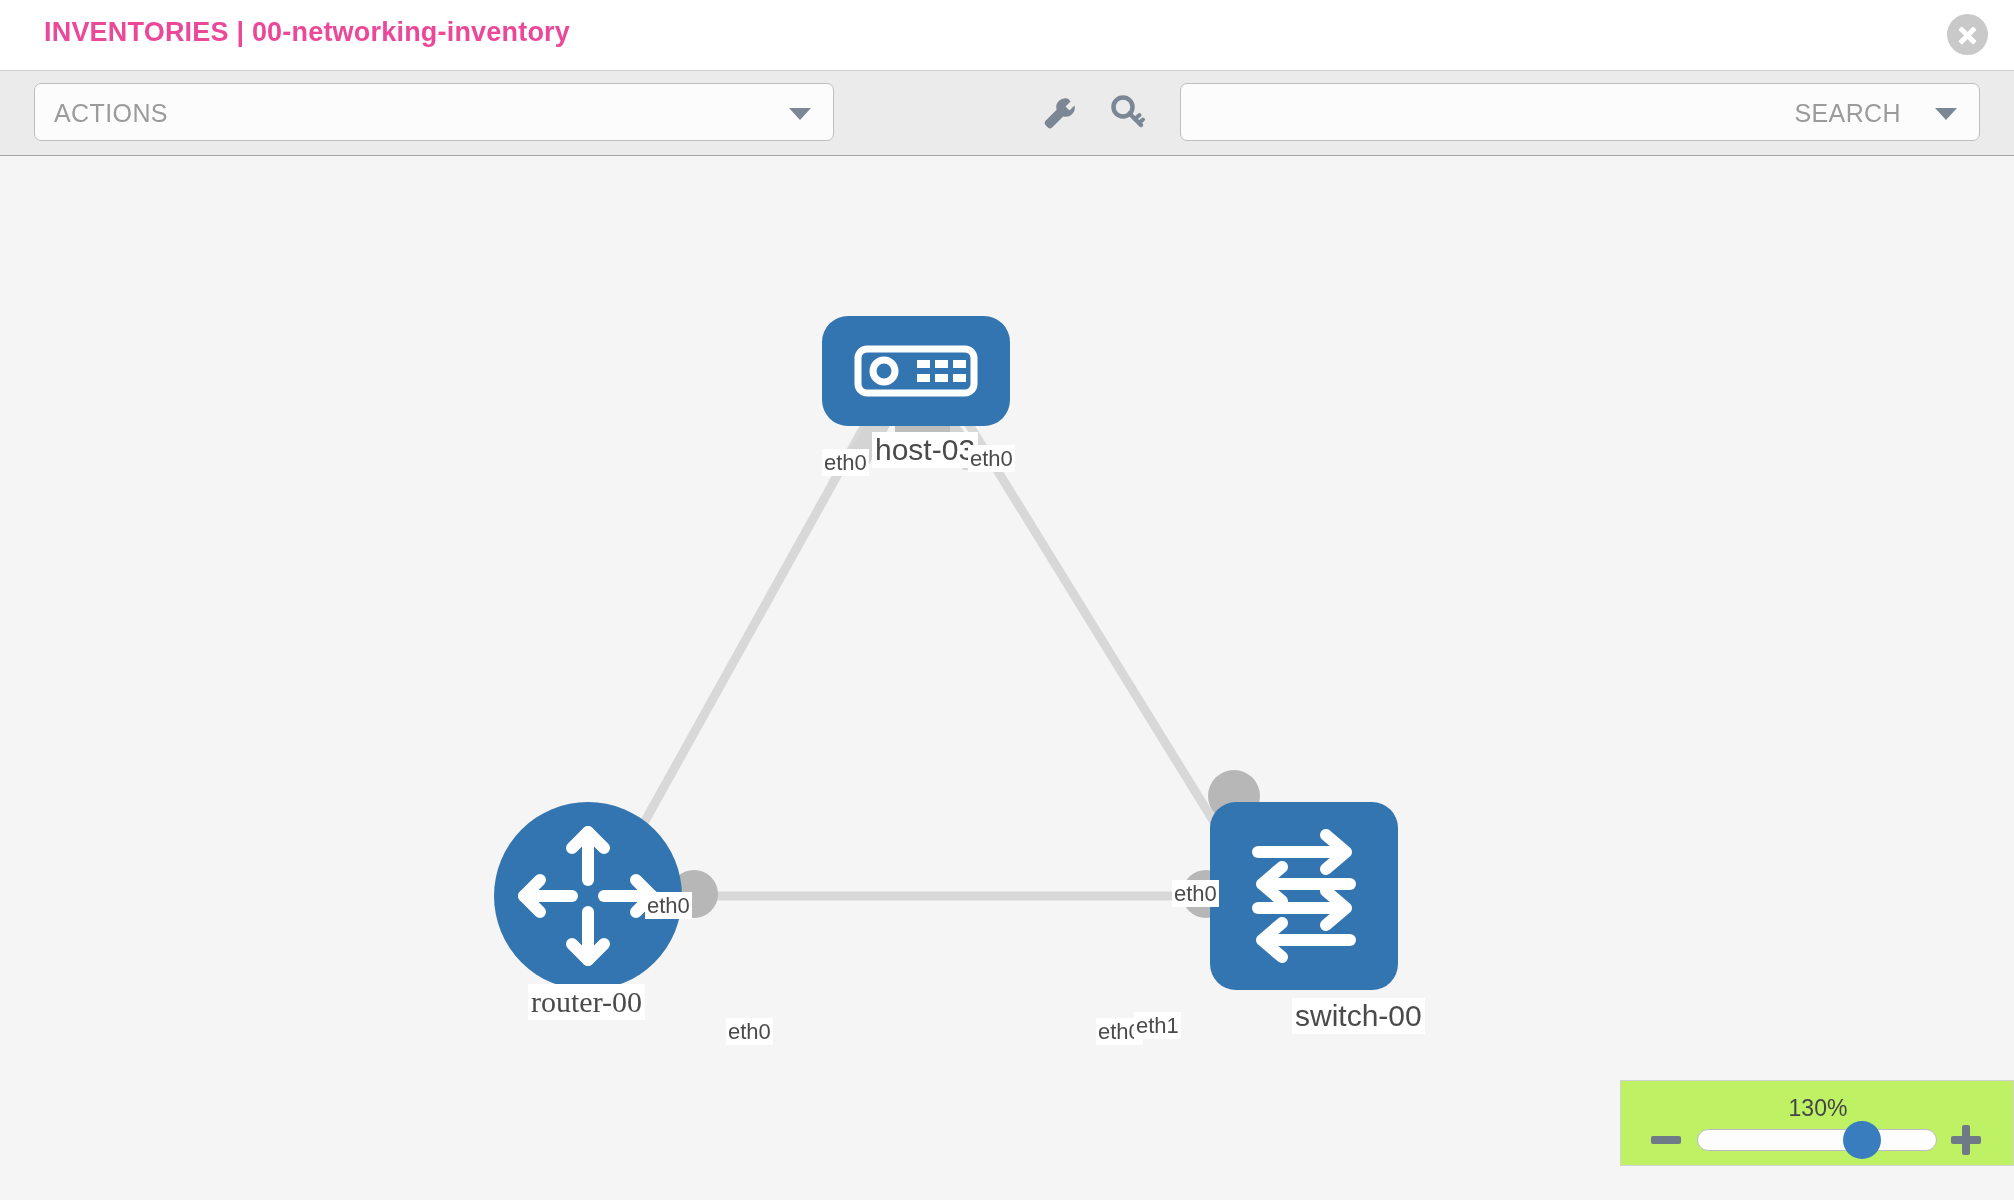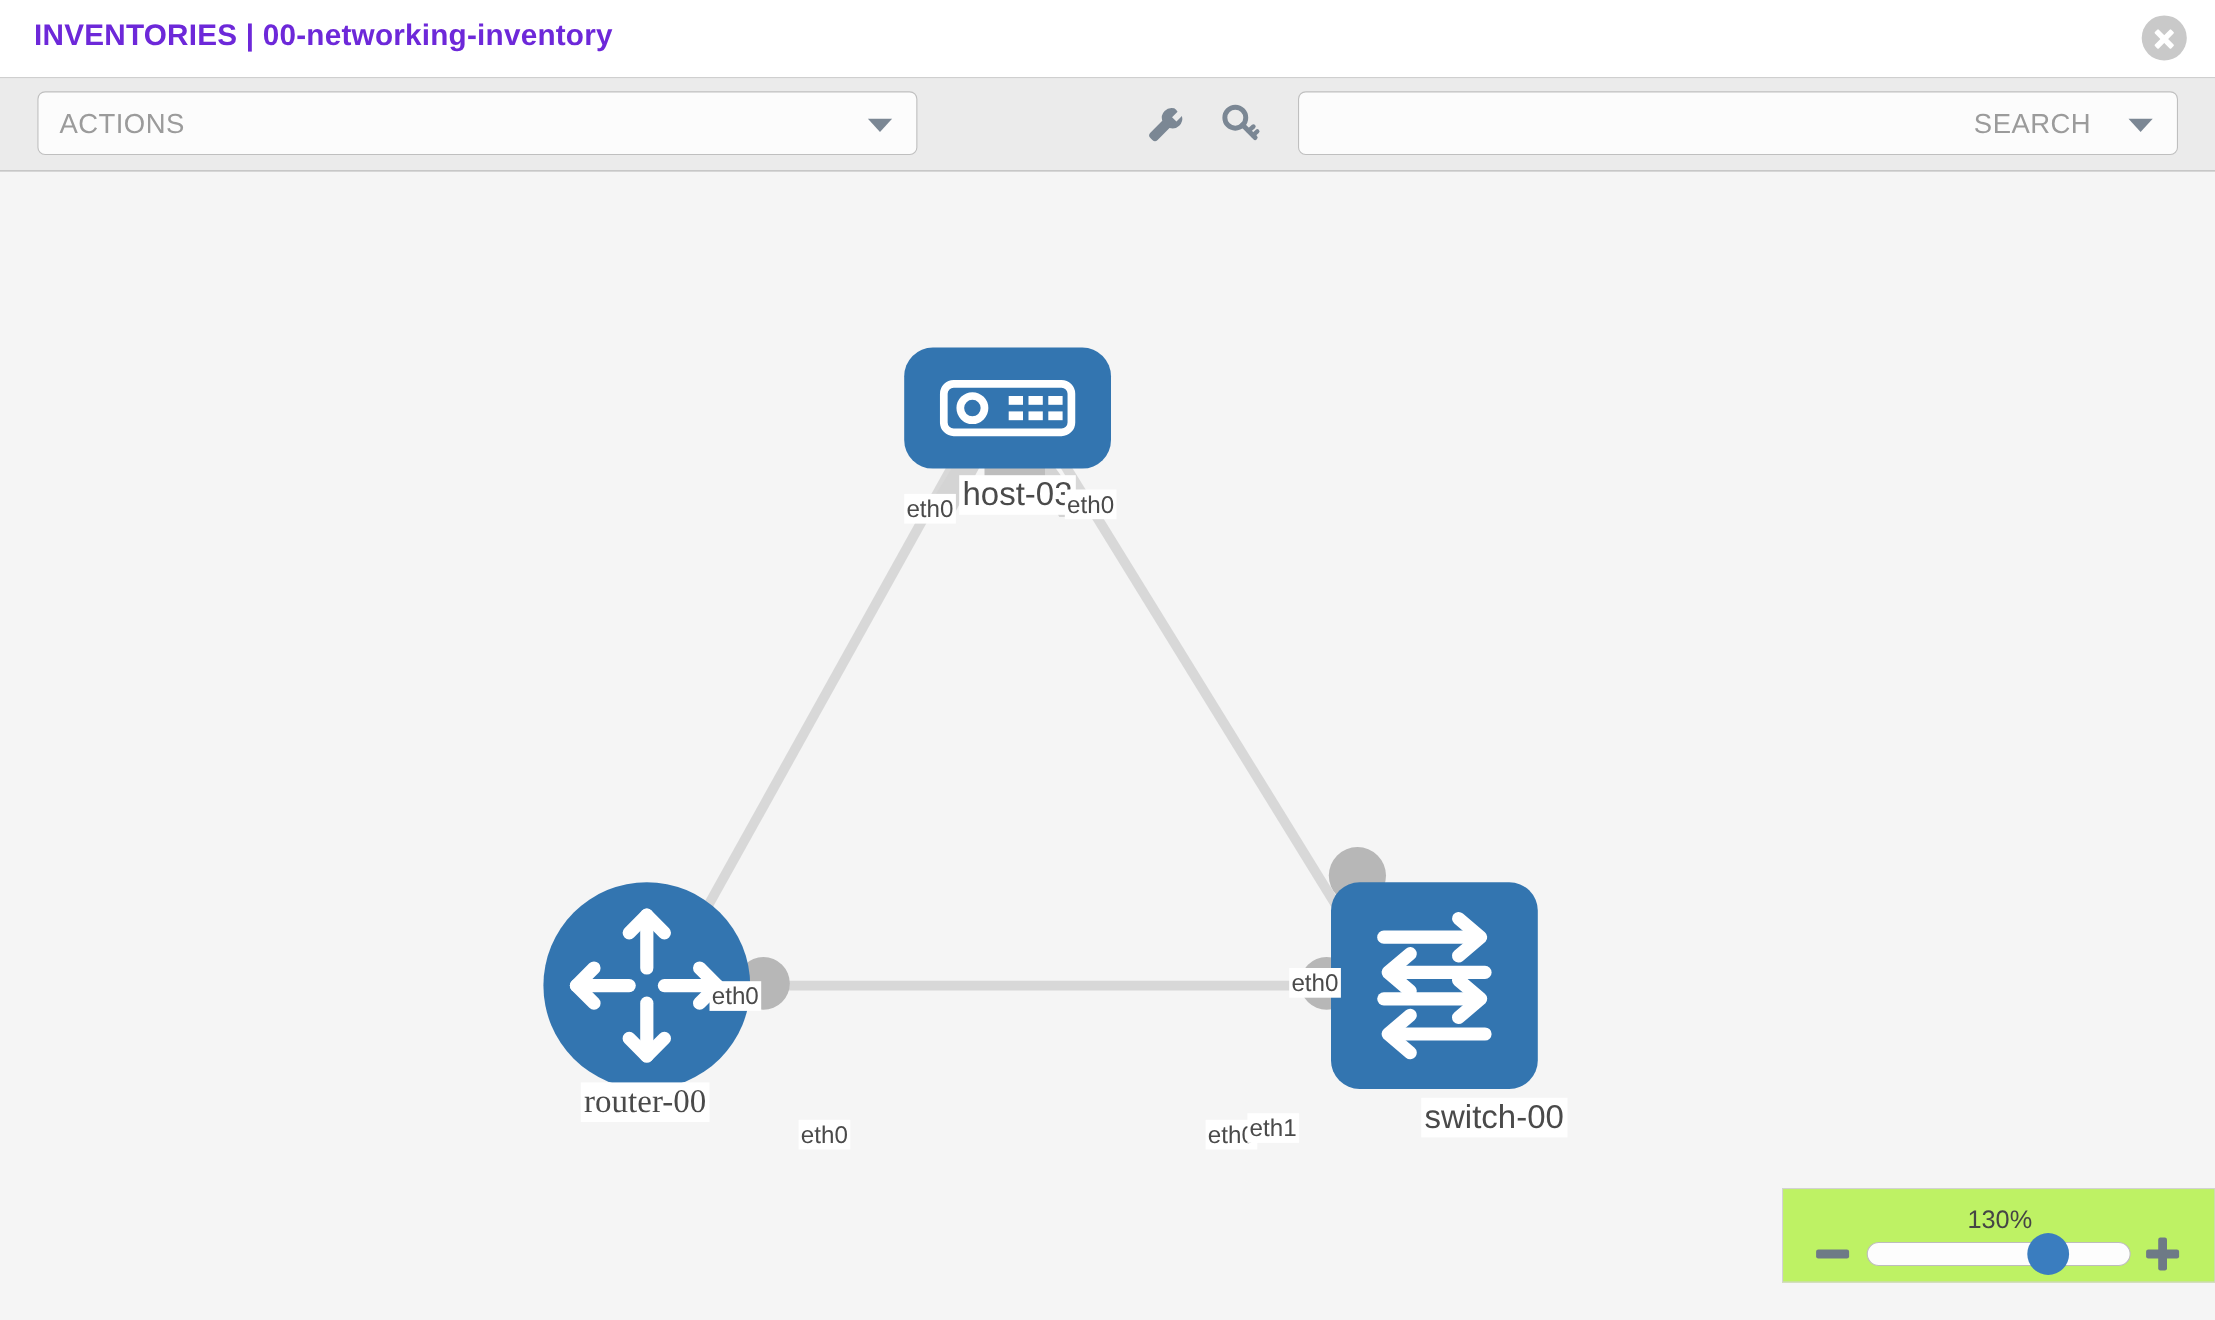--- a/index.html
+++ b/index.html
@@ -21,25 +21,25 @@
   .header {
     position: absolute;
     left: 0; top: 0;
     width: 2014px;
     height: 70px;
     background: #ffffff;
     box-sizing: border-box;
   }
   .header-title {
     position: absolute;
-    left: 31px;
+    left: 44px;
     top: 17px;
     font-size: 27px;
     font-weight: bold;
-    color: #6d28d9;
+    color: #ec4899;
     letter-spacing: 0.2px;
     white-space: nowrap;
   }
   .close-btn {
     position: absolute;
     right: 26px;
     top: 14px;
     width: 41px;
     height: 41px;
     border-radius: 50%;

